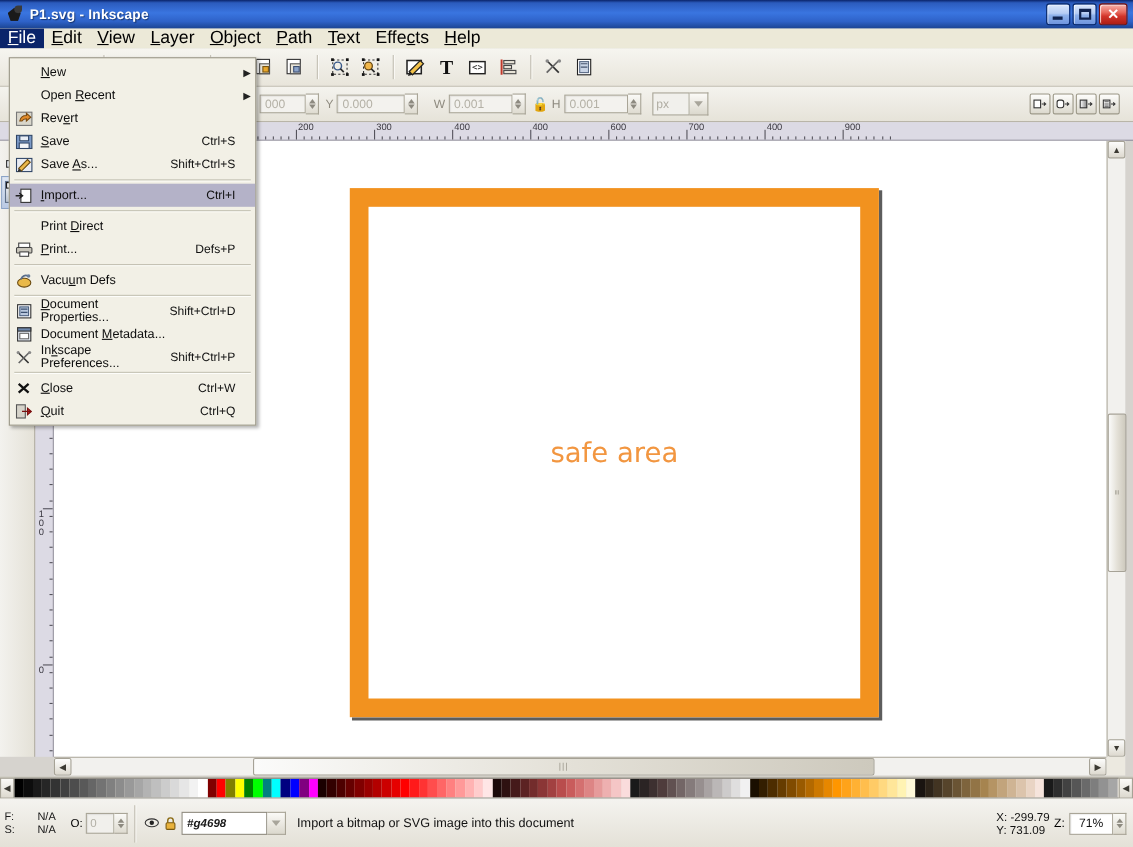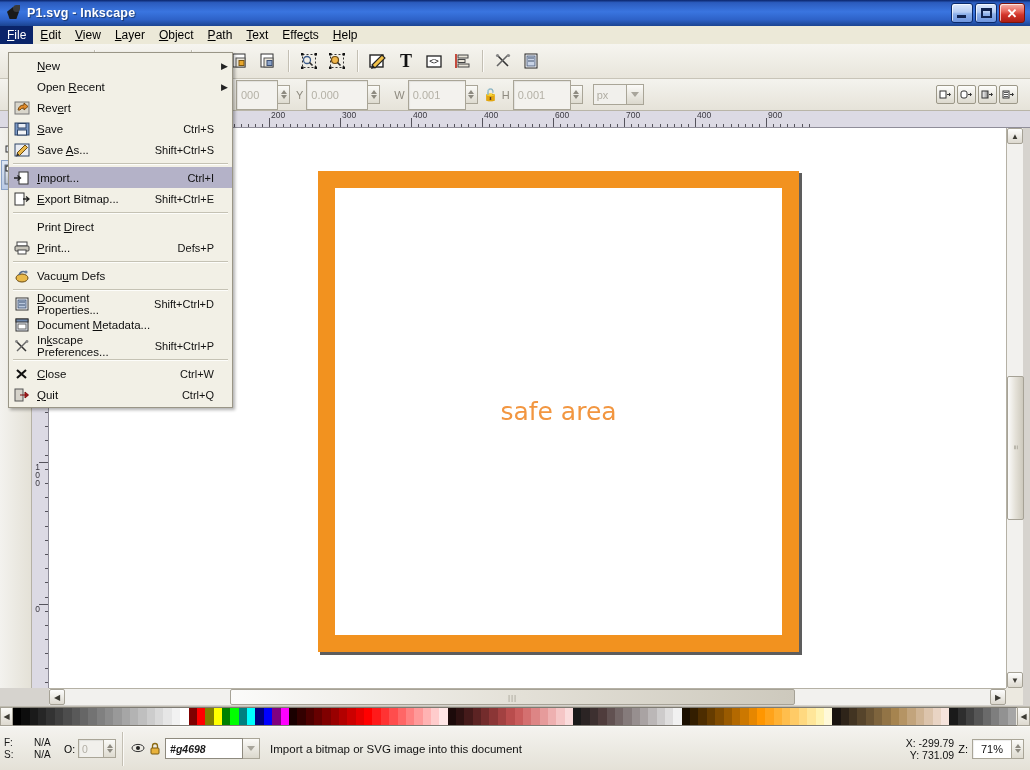--- a/index.html
+++ b/index.html
@@ -57,21 +57,21 @@
     border:2px solid #10234f; border-top-width:3px;
   }
 
   
   .menubar {
     position:absolute; left:0; top:26px; width:1030px; height:18px;
     background:#ece9d8; display:flex; align-items:center;
     border-bottom:1px solid #ece9d8;
   }
   .menu-item {
-    padding:2px 7px 2px 7px; font-size:12px; color:#000; cursor:default; height:18px; line-height:14px;
+    padding:2px 7px 2px 7px; font-size:16px; color:#000; cursor:default; height:18px; line-height:14px;
   }
   .menu-item.open { background:#0a246a; color:#fff; }
   .menu-item u { text-decoration:underline; }
 
   
   .toolbar-cmd {
     position:absolute; left:0; top:44px; width:1030px; height:35px;
     background: linear-gradient(to bottom,#f6f5f0,#e8e5db);
     border-bottom:1px solid #c8c4b8;
     display:flex; align-items:center; padding-left:4px;
@@ -82,21 +82,21 @@
     border-bottom:1px solid #b9b5a8;
     display:flex; align-items:center; padding-left:4px;
   }
   .tbtn {
     width:26px; height:26px; margin:0 1px; display:flex; align-items:center; justify-content:center;
     cursor:pointer; border:1px solid transparent; border-radius:2px;
   }
   .tsep { width:1px; height:22px; background:#c3bfb3; margin:0 6px; box-shadow:1px 0 0 #fbfaf7; }
 
   .field {
-    height:30px; border:1px solid #a9a597; background:#f3f2ee; color:#b4b1a6;
+    height:17px; border:1px solid #a9a597; background:#f3f2ee; color:#b4b1a6;
     font-size:11px; padding:2px 4px; display:flex; align-items:center;
     box-shadow: inset 1px 1px 1px rgba(0,0,0,.07);
   }
   .flabel { font-size:11px; color:#8e8a7f; margin:0 3px 0 6px; }
   .spin {
     width:12px; height:19px; border:1px solid #a9a597; border-left:none;
     background:linear-gradient(to bottom,#fafaf7,#dedbd0);
     display:flex; flex-direction:column; align-items:center; justify-content:center; cursor:pointer;
   }
   .spin i { display:block; width:0;height:0; border-left:3px solid transparent;border-right:3px solid transparent; }
@@ -240,21 +240,21 @@
     color:#b2afa5; font-size:10.5px; display:flex;align-items:center;padding-left:3px;
     box-shadow: inset 1px 1px 1px rgba(0,0,0,.07);
   }
   .vsep { width:1px; height:34px; background:#c3bfb3; margin:0 6px; box-shadow:1px 0 0 #fbfaf7; }
   .layer-combo {
     height:21px; min-width:78px; border:1px solid #8e8a7e; background:#ffffff;
     display:flex;align-items:center; padding:0 4px;
     font-style:italic; font-weight:bold; font-size:10.5px; color:#1a1a1a;
   }
   .status-msg { font-size:11.5px; color:#111; margin-left:10px; flex:1; }
-  .coords { font-size:10.5px; color:#111; line-height:12px; text-align:right; }
+  .coords { font-size:10.5px; color:#111; line-height:12px; text-align:left; }
   .zlabel { font-size:11px; margin:0 4px 0 4px; }
   .zfield {
     width:40px; height:20px; border:1px solid #a9a597; background:#fff;
     display:flex;align-items:center;justify-content:center;font-size:11px;color:#111;
     box-shadow: inset 1px 1px 1px rgba(0,0,0,.07);
   }
   .status-right { display:flex; align-items:center; padding-right:6px; }
   .eye-ic, .lock-ic { width:14px;height:14px;margin:0 2px; cursor:pointer; }
 
   
@@ -980,31 +980,20 @@
         <span class="mi-ic">
           <svg width="16" height="14" viewBox="0 0 16 14">
             <rect x="5" y="1" width="9" height="12" fill="#fff" stroke="#333"></rect>
             <path d="M0 7 h6 M3.5 4.5 L6.5 7 3.5 9.5" fill="none" stroke="#222" stroke-width="1.3"></path>
           </svg>
         </span>
         <span class="mi-label"><span class="ul">I</span>mport...</span>
         <span class="mi-accel">Ctrl+I</span>
         <span class="mi-sub"></span>
       </div>
-      <div class="mi">
-        <span class="mi-ic">
-          <svg width="16" height="14" viewBox="0 0 16 14">
-            <rect x="1" y="1" width="9" height="12" fill="#fff" stroke="#333"></rect>
-            <path d="M9 7 h6 M12 4.5 L15 7 12 9.5" fill="none" stroke="#222" stroke-width="1.3"></path>
-          </svg>
-        </span>
-        <span class="mi-label"><span class="ul">E</span>xport Bitmap...</span>
-        <span class="mi-accel">Shift+Ctrl+E</span>
-        <span class="mi-sub"></span>
-      </div>
       <div class="mi-sep"></div>
       <div class="mi">
         <span class="mi-ic"></span>
         <span class="mi-label">Print <span class="ul">D</span>irect</span>
         <span class="mi-accel"></span>
         <span class="mi-sub"></span>
       </div>
       <div class="mi">
         <span class="mi-ic">
           <svg width="16" height="14" viewBox="0 0 16 14">

